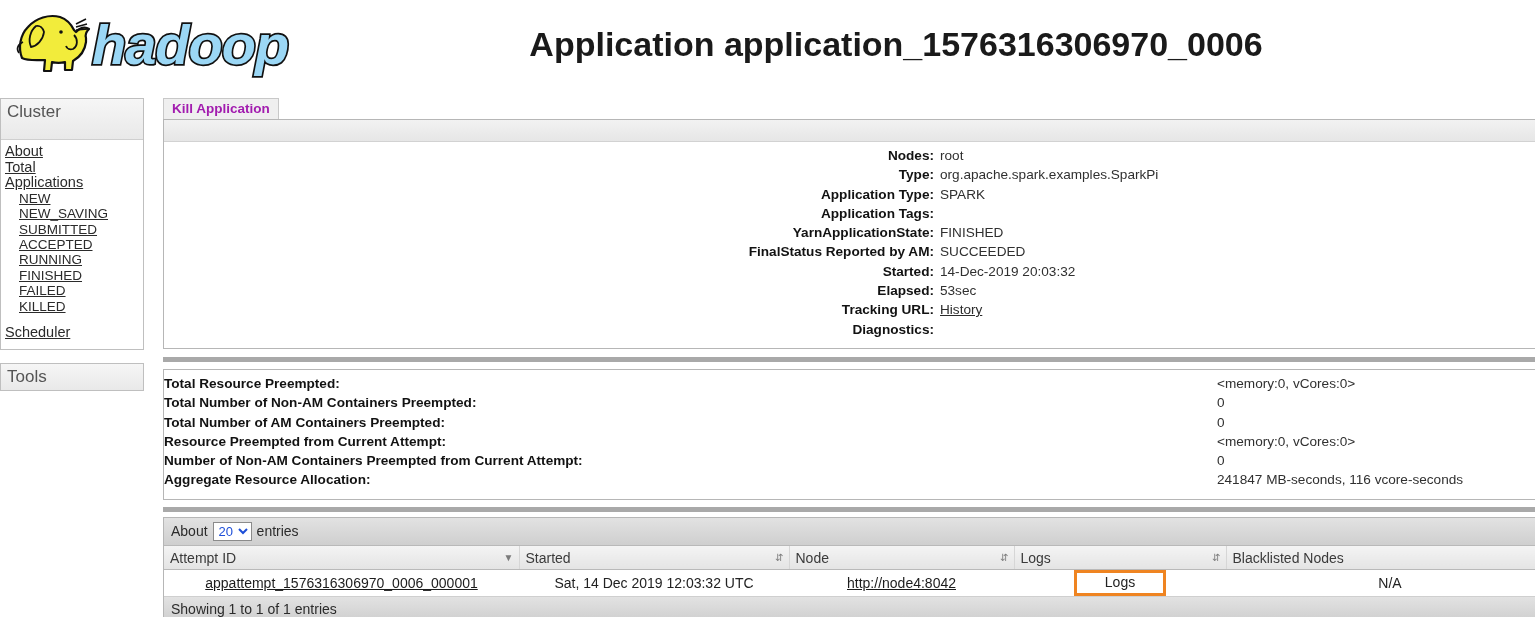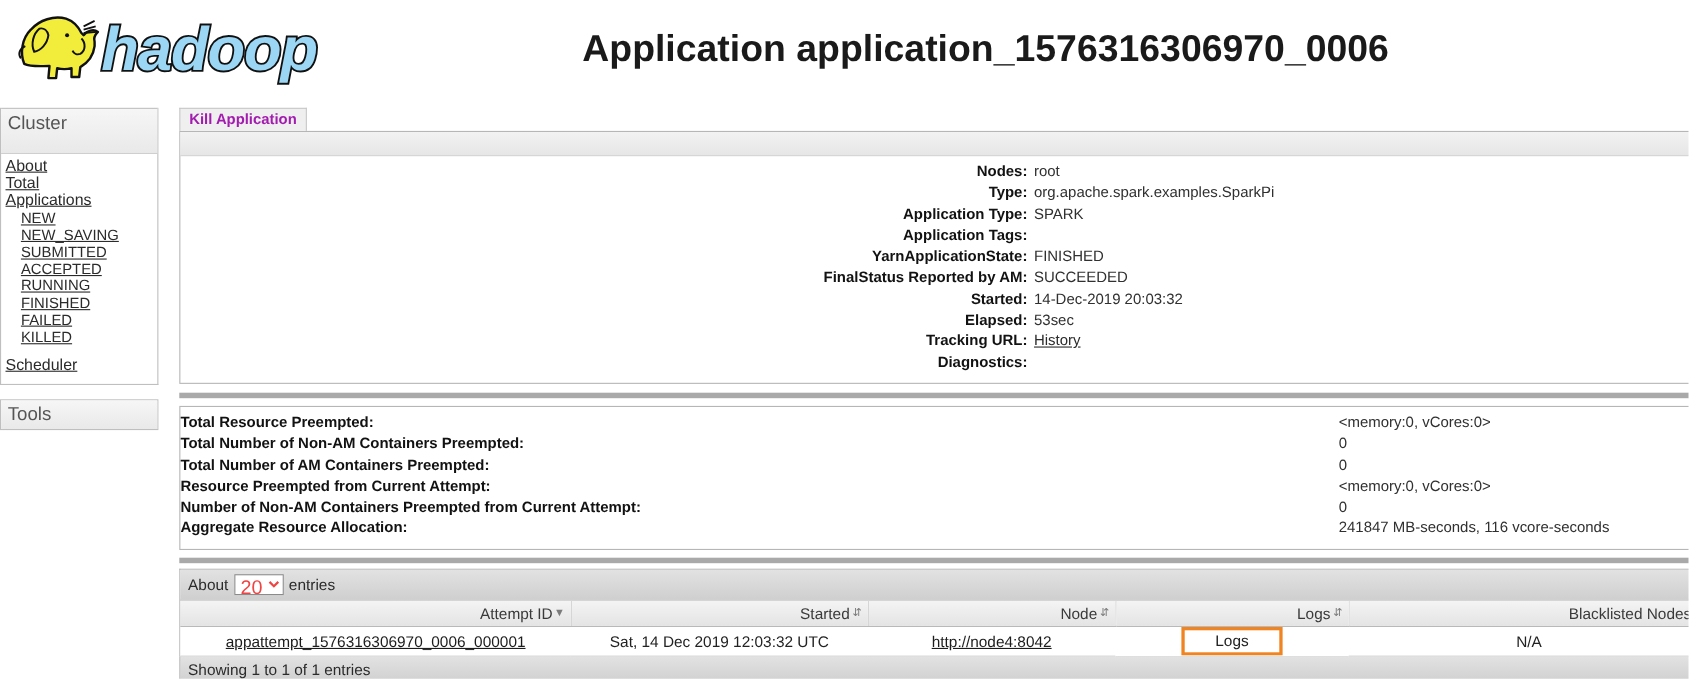--- a/index.html
+++ b/index.html
@@ -96,30 +96,30 @@
   
   .dt { width: 1390px; border: 1px solid #b6b6b6; border-bottom: none; }
   .dt-top {
     background: linear-gradient(#e2e2e2, #cfcfcf);
     padding: 4px 0 4px 7px; font-size: 14px; color: #2b2b2b;
     border-bottom: 1px solid #b9b9b9;
     display: flex; align-items: center; gap: 5px;
   }
   .dt-select {
     font-family: "Liberation Sans", sans-serif;
-    font-size: 18px; height: 19px; padding: 0 1px;
-    border: 1px solid #8b8b8b; background: #fff; color: #ef4444;
+    font-size: 13px; height: 19px; padding: 0 1px;
+    border: 1px solid #8b8b8b; background: #fff; color: #1d4ed8;
   }
   table.attempts { width: 1390px; border-collapse: collapse; table-layout: fixed; }
   table.attempts th {
     background: linear-gradient(#f4f4f4, #e4e4e4);
     border-bottom: 1px solid #b9b9b9;
     border-right: 1px solid #d6d6d6;
     font-size: 14px; font-weight: normal; color: #3a3a3a;
-    height: 24px; text-align: right; position: relative; padding: 0 16px 0 6px;
+    height: 24px; text-align: left; position: relative; padding: 0 16px 0 6px;
     cursor: pointer;
   }
   table.attempts th .sorticon {
     position: absolute; right: 5px; top: 50%; transform: translateY(-50%);
     font-size: 10px; color: #7b7b7b; line-height: 10px;
   }
   table.attempts td {
     height: 24px; font-size: 14px; color: #222; text-align: center;
     border-bottom: 1px solid #cfcfcf; background: #fff;
     padding: 0 6px; white-space: nowrap; overflow: hidden;

